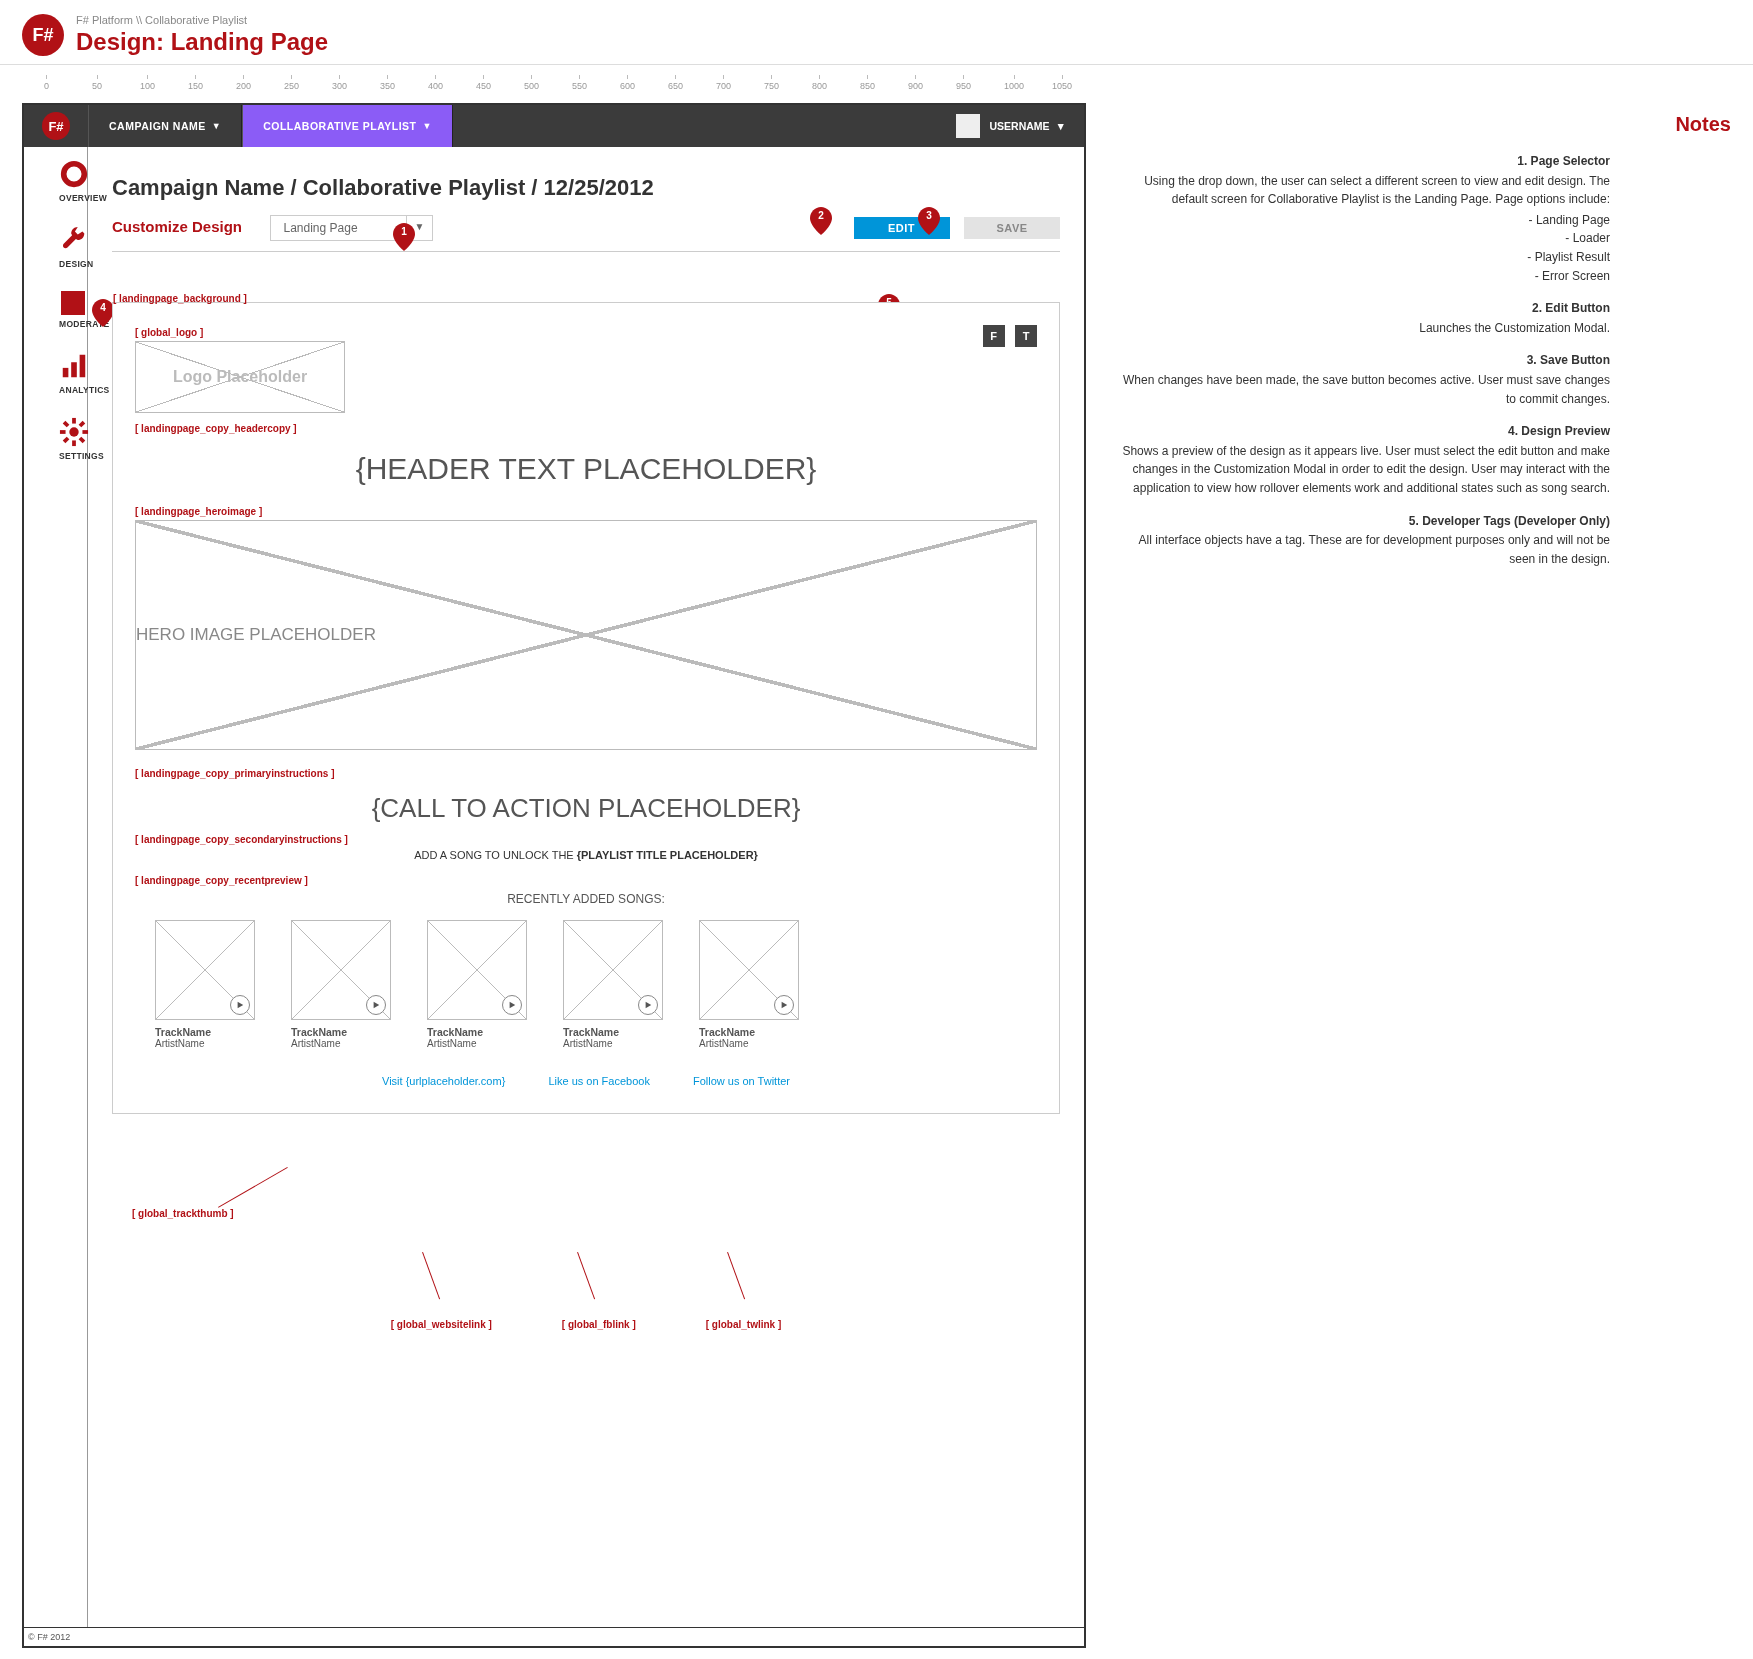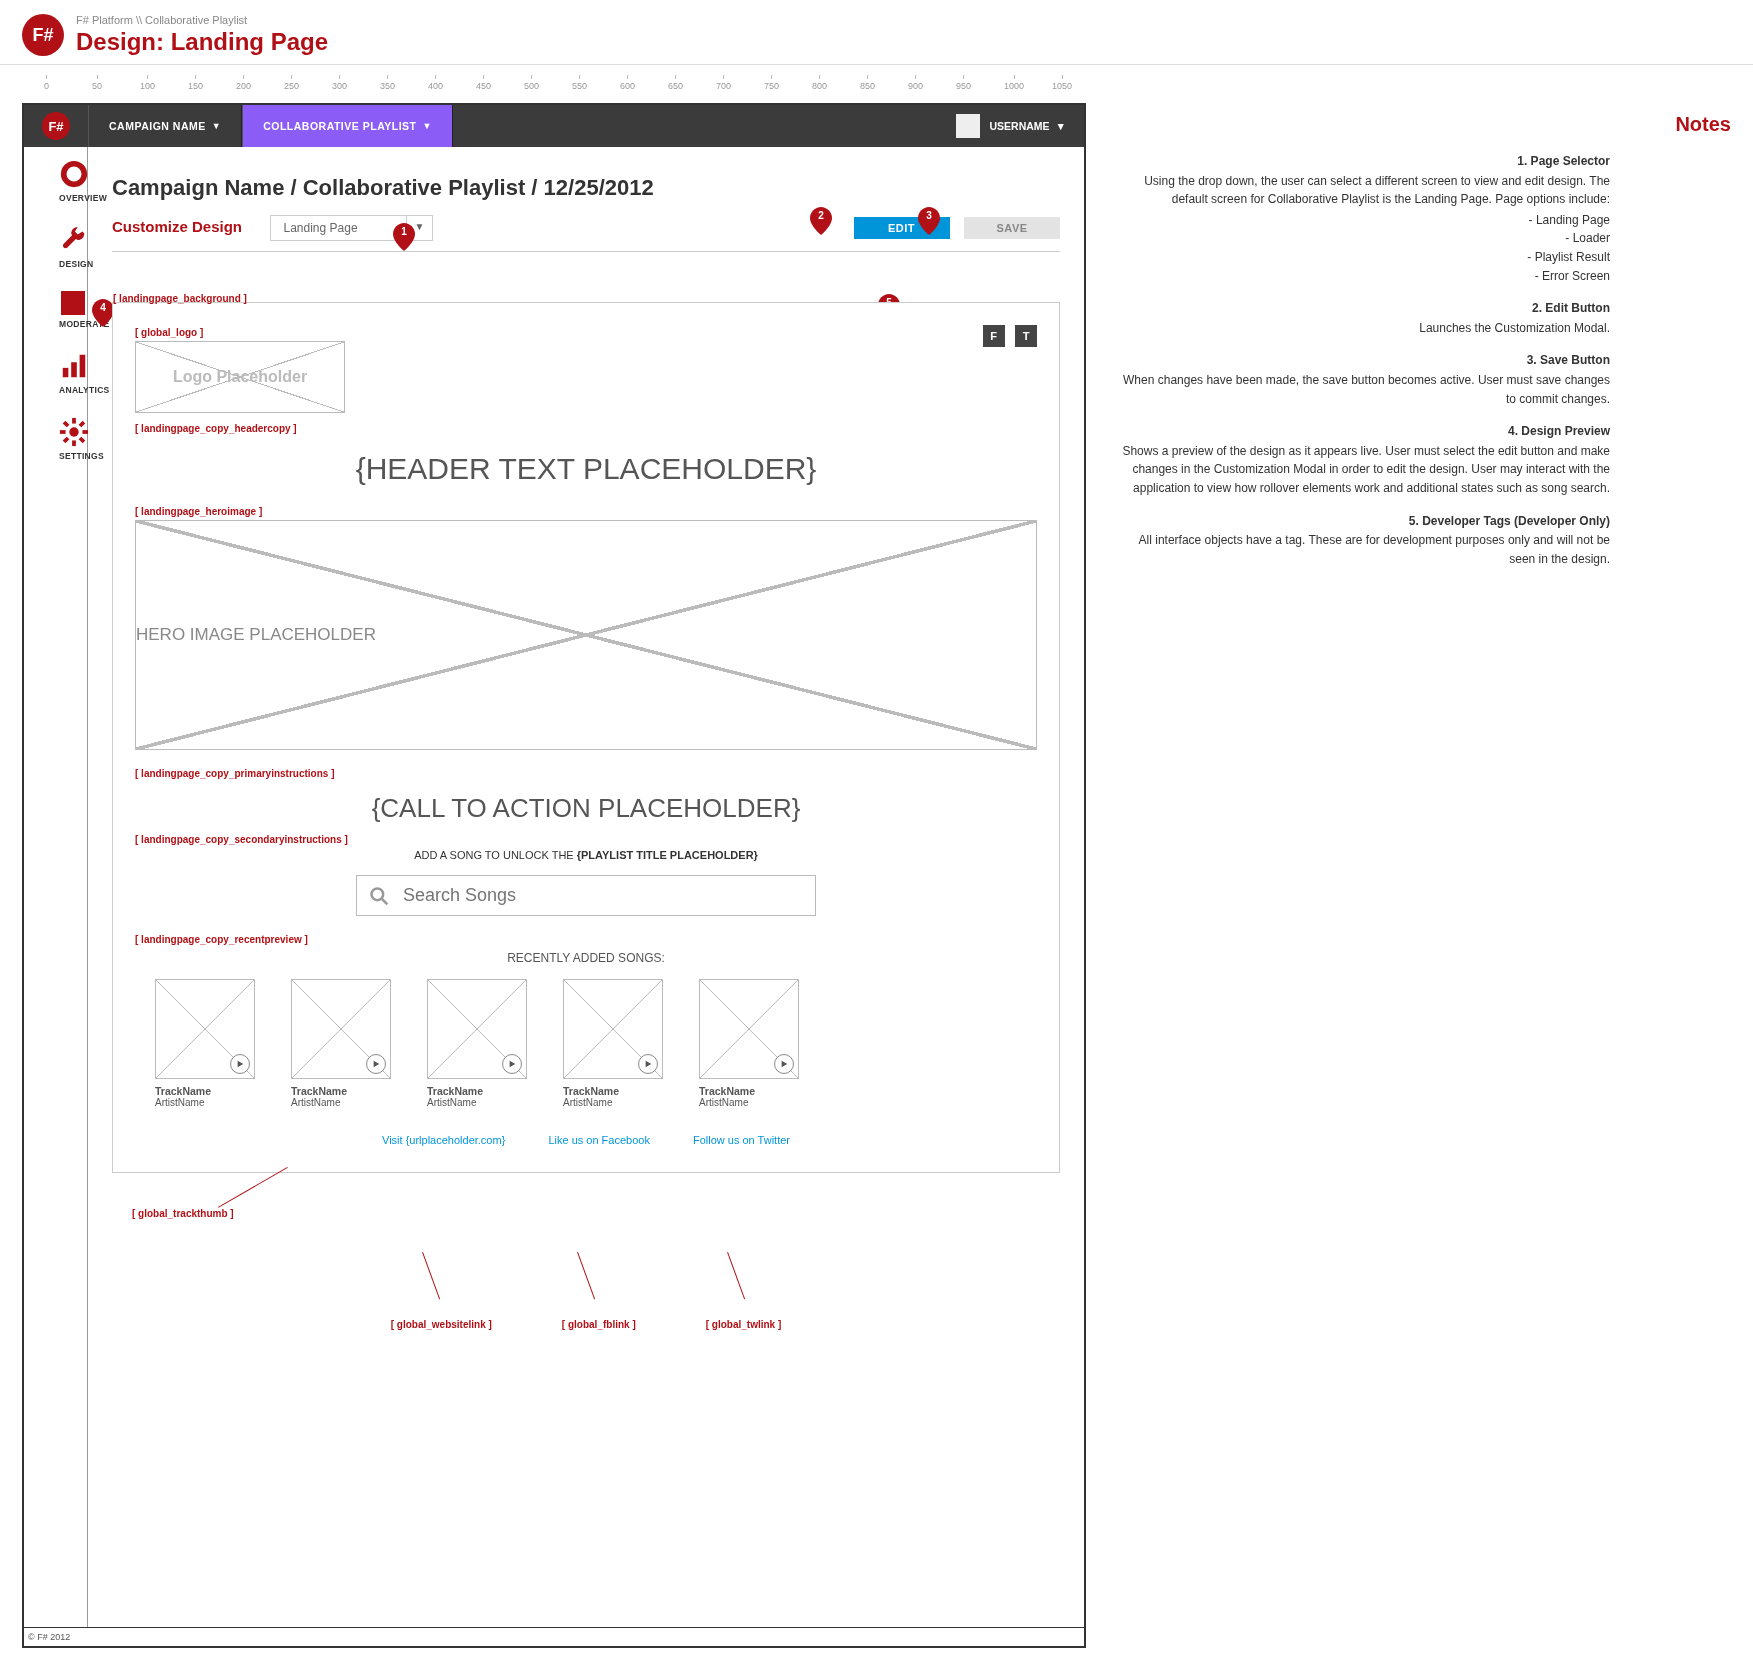--- a/index.html
+++ b/index.html
@@ -281,27 +281,20 @@
             </div>
 
           <span class="dev-tag">[ landingpage_copy_primaryinstructions ]</span>
           <div class="cta">{CALL TO ACTION PLACEHOLDER}</div>
 
           <span class="dev-tag">[ landingpage_copy_secondaryinstructions ]</span>
           <div class="sec-line" style="text-align:center;">
             <span>ADD A SONG TO UNLOCK THE </span><b>{PLAYLIST TITLE PLACEHOLDER}</b>
           </div>
 
-          <div class="search-wrap">
-            <svg viewBox="0 0 24 24">
-                <circle cx="10" cy="10" r="7" fill="none" stroke="#999" stroke-width="3"></circle>
-                <line x1="15" y1="15" x2="22" y2="22" stroke="#999" stroke-width="3"></line>
-              </svg>
-            <input type="text" placeholder="Search Songs" style="">
-          </div>
 
           <span class="dev-tag">[ landingpage_copy_recentpreview ]</span>
           <div class="recent-lbl">RECENTLY ADDED SONGS:</div>
 
           <div class="track-row" id="track-row">
               <div class="track">
                 <div class="ph-box art">
                   <div class="play">
                     <svg viewBox="0 0 10 10">
                       <path d="M2 1l7 4-7 4z" fill="#555"></path>

